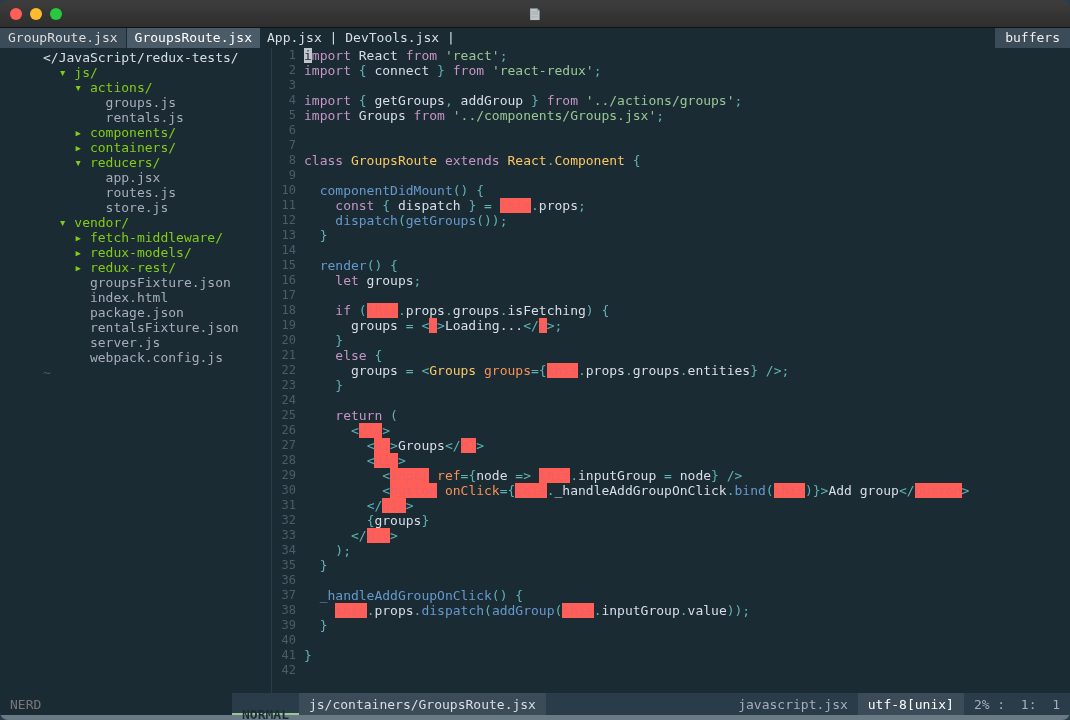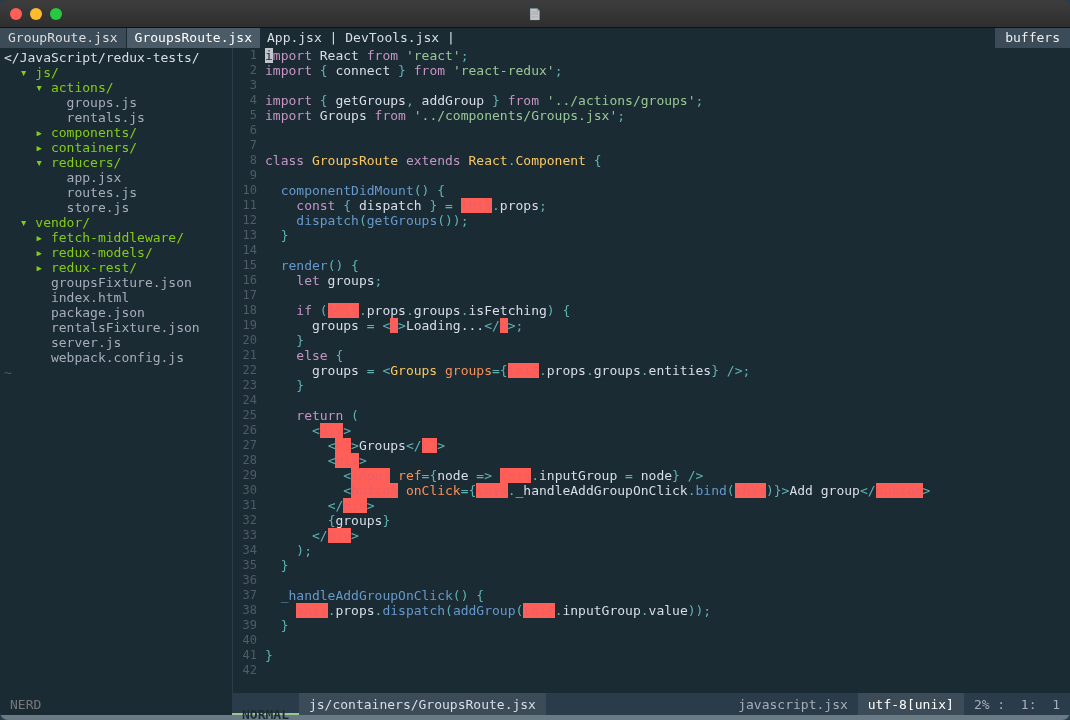--- a/index.html
+++ b/index.html
@@ -57,20 +57,21 @@
   }
   .tabline .buffers-btn {
     background: #3b4b58;
     color: #eee;
     padding: 2px 10px;
   }
   .main {
     display: flex;
     height: calc(720px - 28px - 20px - 22px - 5px);
     background: #1b2b34;
+    padding-left: 39px;
   }
   
   .sidebar {
     width: 232px;
     background: #1b2b34;
     padding: 2px 0;
     overflow: hidden;
     color: #a7adba;
   }
   .sidebar .line { padding: 0 4px; white-space: pre; line-height: 15px; height:15px; }

